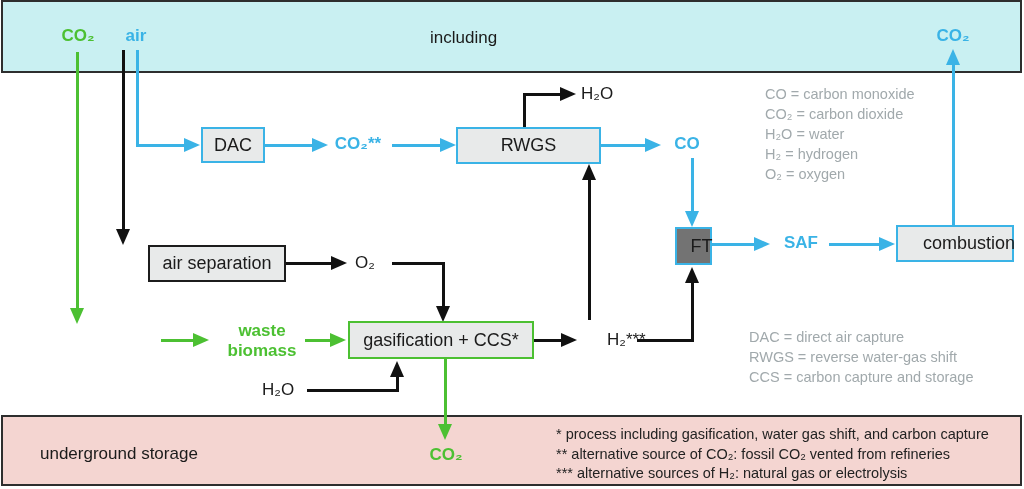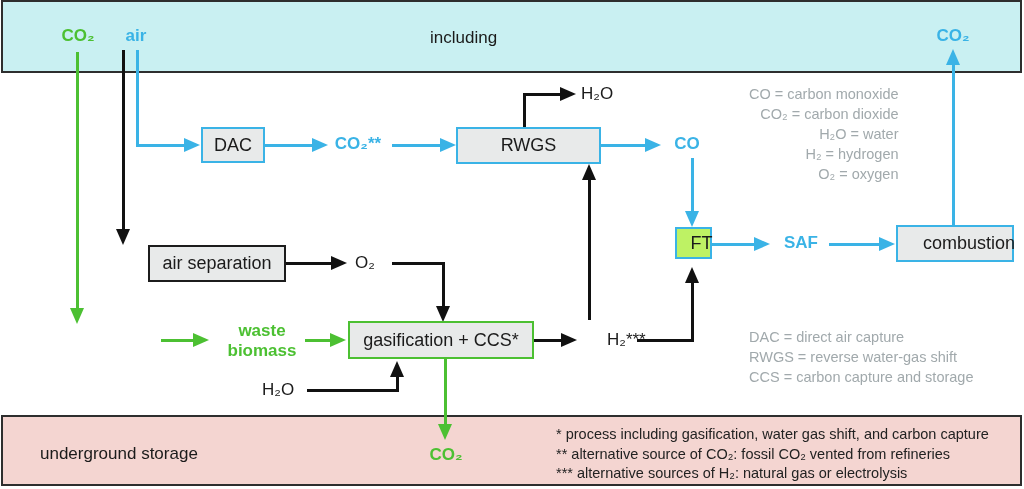--- a/index.html
+++ b/index.html
@@ -129,24 +129,24 @@
   <div class="ah ah-u blue" style="left:946px;top:49px;"></div>
 
   <div class="line green" style="left:444px;top:359px;width:3px;height:65px;"></div>
   <div class="ah ah-d green" style="left:438px;top:424px;"></div>
   <div class="lbl bold c-green center" style="left:425px;top:445px;width:42px;">CO₂</div>
 
   <div class="node b-blue" style="left:201px;top:127px;width:64px;height:36px;">DAC</div>
   <div class="node b-blue" style="left:456px;top:127px;width:145px;height:37px;">RWGS</div>
   <div class="node b-black" style="left:108px;top:245px;width:138px;height:37px;">air separation</div>
   <div class="node b-green" style="left:348px;top:321px;width:186px;height:38px;">gasification + CCS*</div>
-  <div class="node b-blue" style="left:675px;top:227px;width:37px;height:32px;background:#bef264;padding-left:16px;">FT</div>
+  <div class="node b-blue" style="left:675px;top:227px;width:37px;height:38px;background:#737373;padding-left:16px;">FT</div>
   <div class="node b-blue" style="left:896px;top:225px;width:118px;height:37px;padding-left:28px;">combustion</div>
 
-  <div class="legend" style="left:749px;top:84px;text-align:right;">
+  <div class="legend" style="left:765px;top:84px;">
     <div>CO = carbon monoxide</div>
     <div>CO₂ = carbon dioxide</div>
     <div>H₂O = water</div>
     <div>H₂ = hydrogen</div>
     <div>O₂ = oxygen</div>
   </div>
 
   <div class="legend" style="left:749px;top:327px;">
     <div>DAC = direct air capture</div>
     <div>RWGS = reverse water-gas shift</div>

